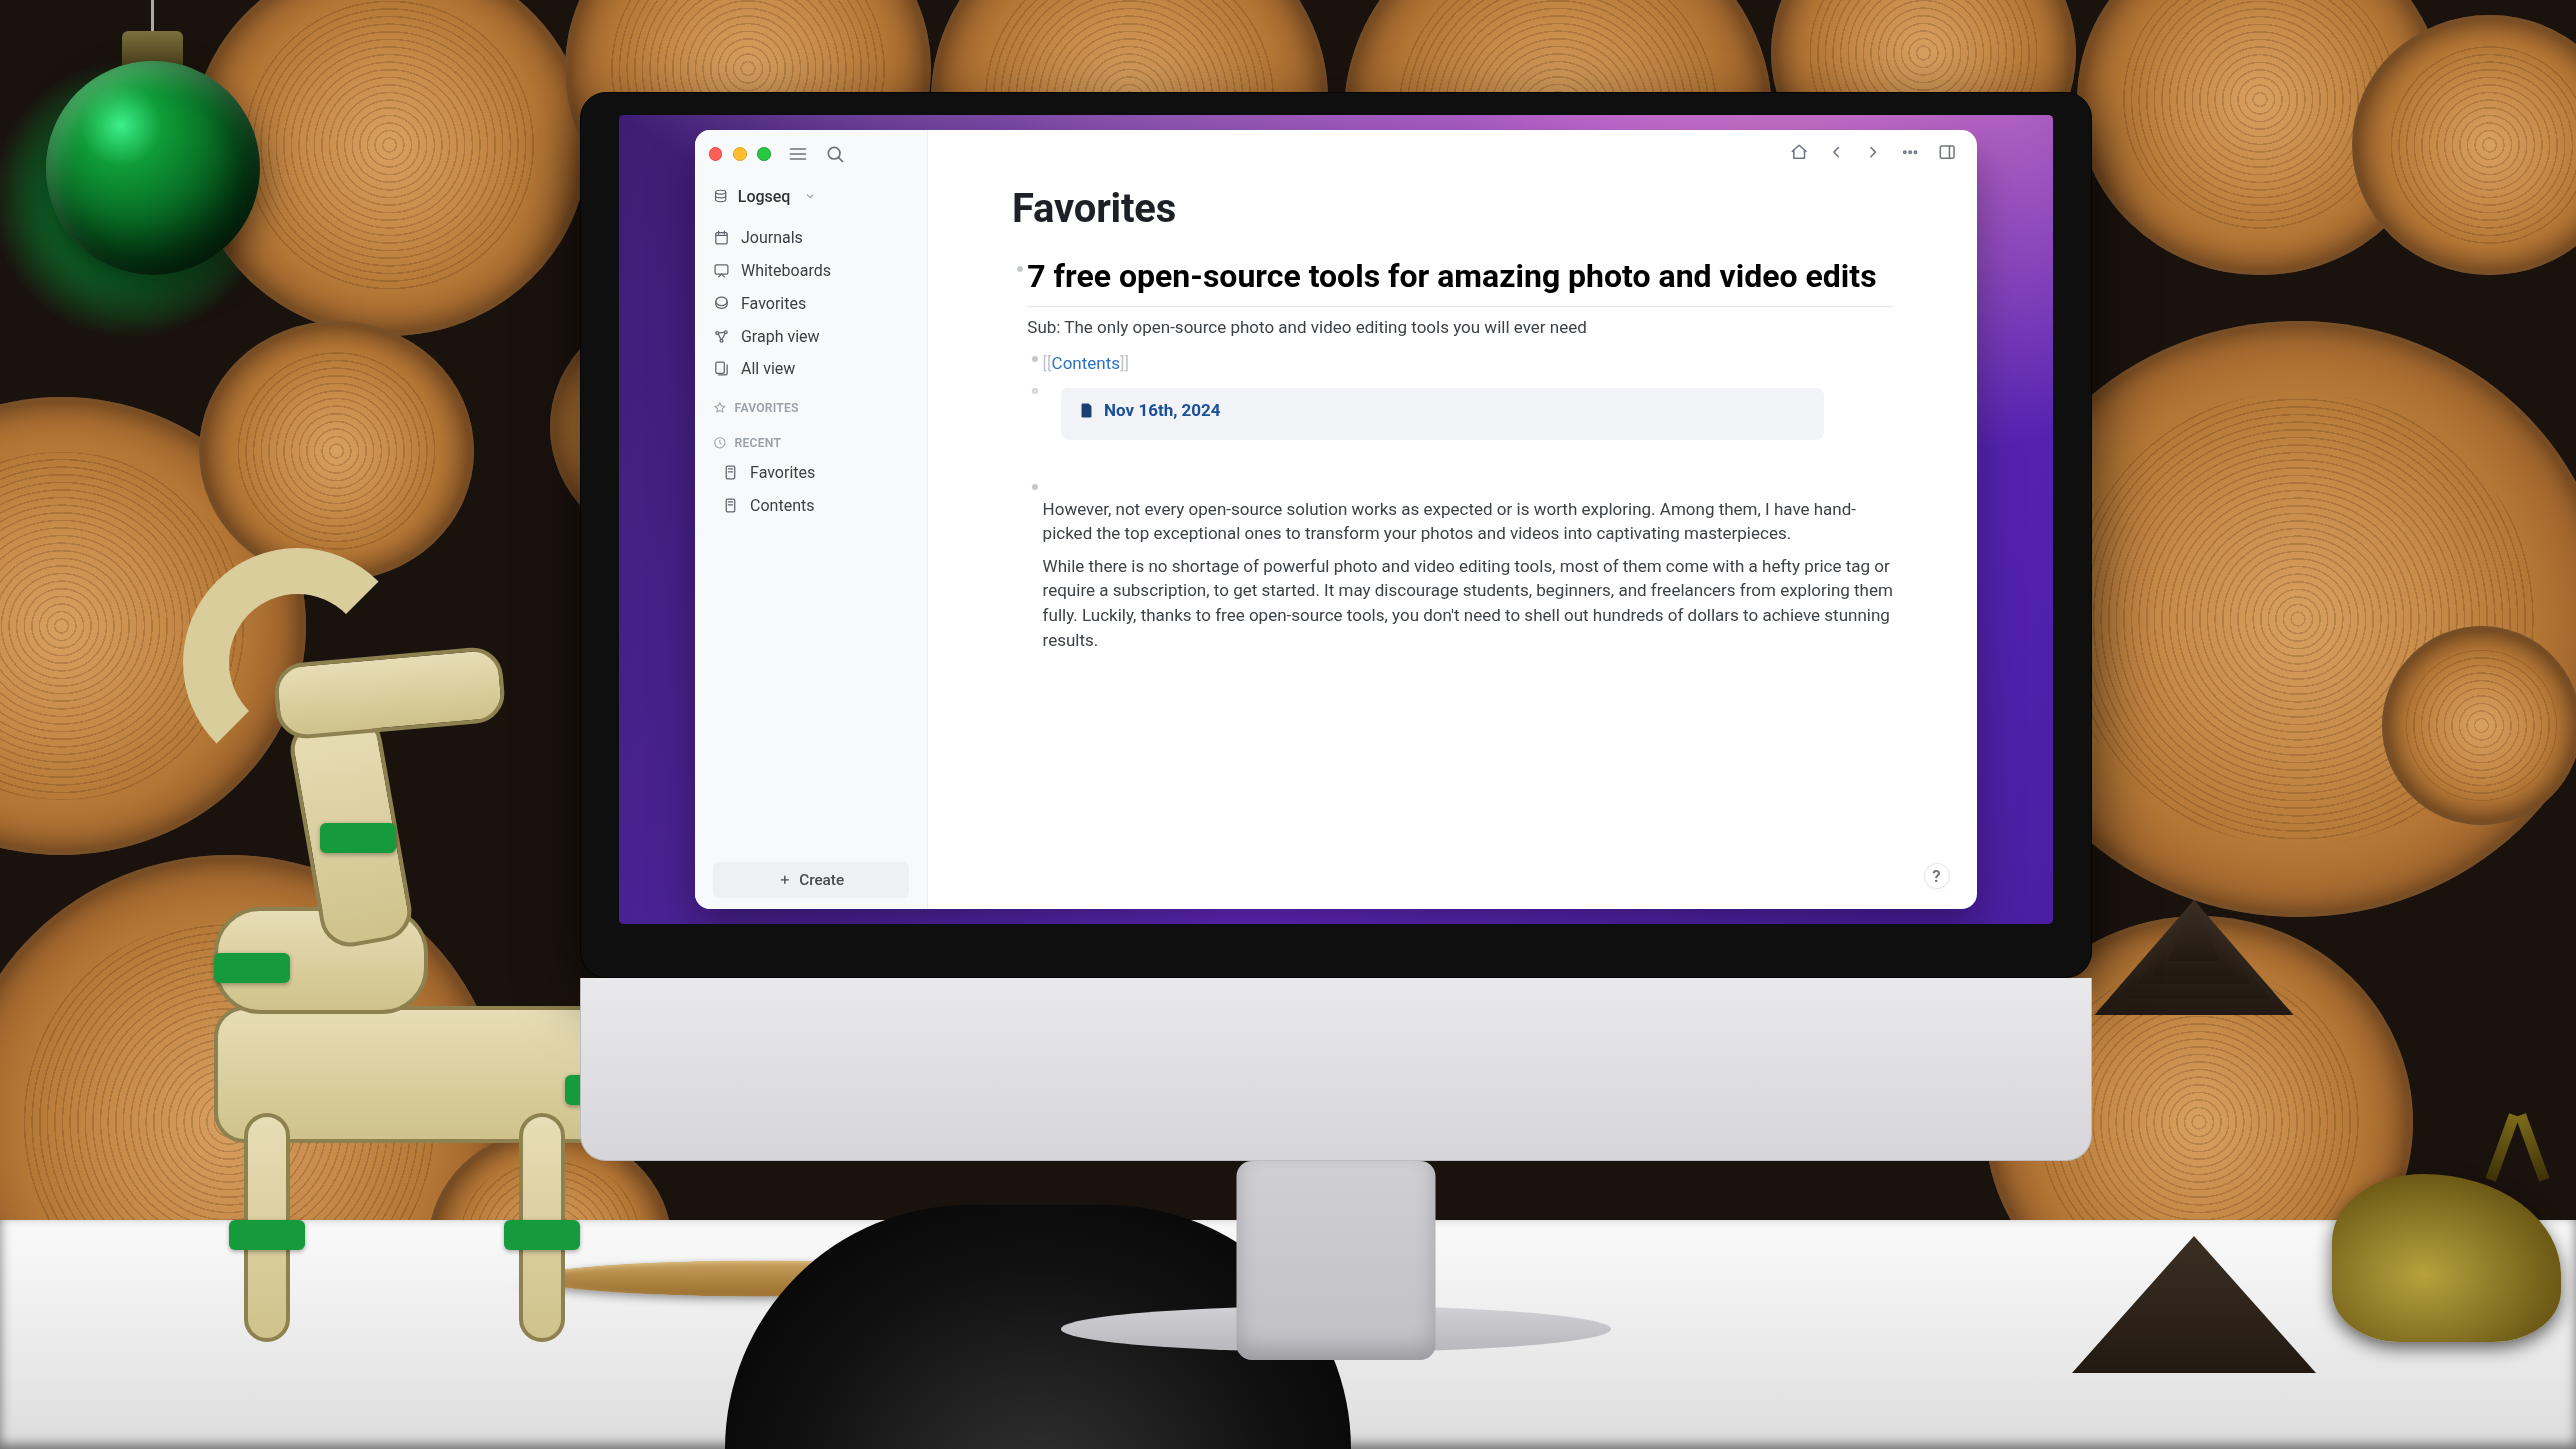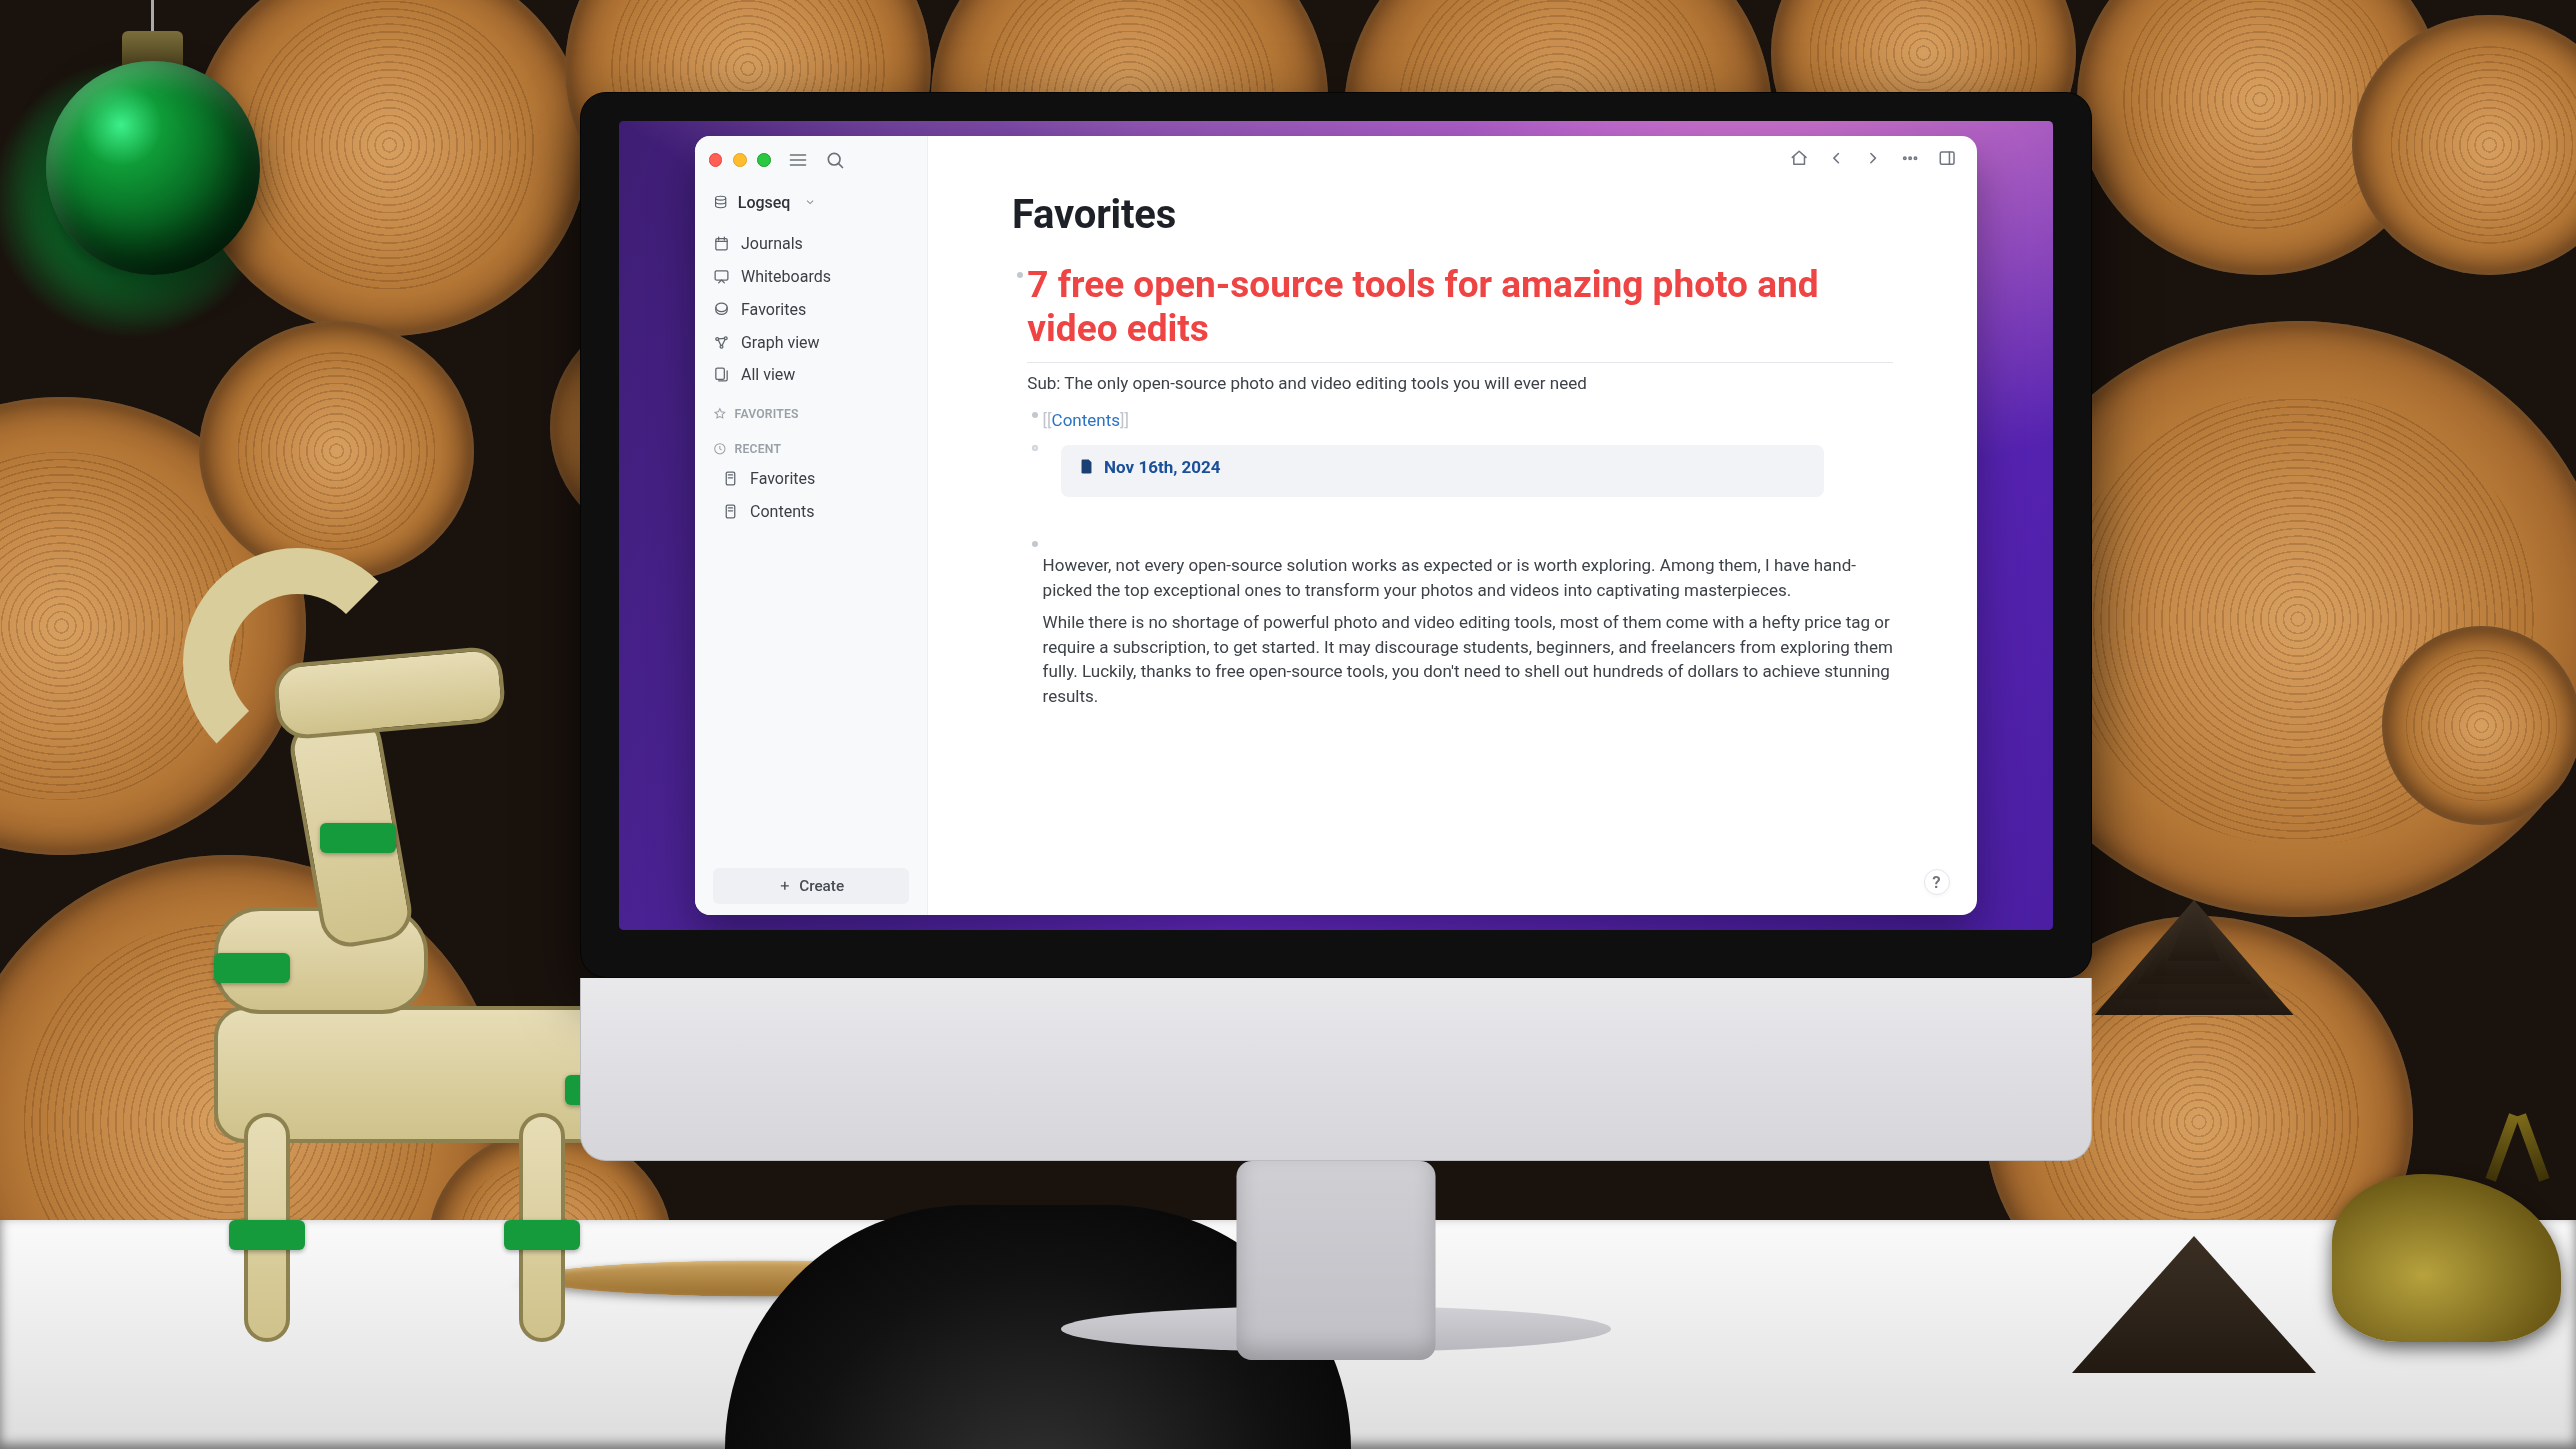--- a/index.html
+++ b/index.html
@@ -82,21 +82,21 @@
   .deer::before{width:10.7px;height:69px;right:53px;top:-61px;transform:rotate(20deg)}
   .deer::after{width:10.7px;height:69px;right:23px;top:-61px;transform:rotate(-20deg)}
 
   
   .imac { position:absolute; left:580px; top:92px; width:1512px; height:1252px; }
   .bezel { position:absolute; left:0; top:0; right:0; height:886px; background:#0f0f10; border-radius:26px; border:1.5px solid #050506; box-shadow: 0 23px 61px rgba(0,0,0,.6); }
   .chin  { position:absolute; left:0; top:886px; right:0; height:183px; background:linear-gradient(#e9e9ec,#d5d5da); border-radius:0 0 26px 26px; border:1.5px solid #bcbcc0; border-top:none; }
   .stand-neck { position:absolute; left:50%; top:1069px; transform:translateX(-50%); width:199px; height:199px; background:linear-gradient(#cfcfd4,#bfbfc5); border-radius:15.3px; box-shadow: inset 0 -10.7px 21.4px rgba(0,0,0,.2); }
   .stand-foot { position:absolute; left:50%; bottom:-7.6px; transform:translateX(-50%); width:550px; height:46px; background:linear-gradient(#d0d0d5,#b7b7bd); border-radius:50%; }
 
-  .screen { position:absolute; left:38px; top:28px; right:38px; height:809px; border-radius:4.6px; overflow:hidden;
+  .screen { position:absolute; left:38px; top:22px; right:38px; height:809px; border-radius:4.6px; overflow:hidden;
     background:
       radial-gradient(140% 190% at 30% -40%, #f4a9d4 0%, rgba(244,169,212,0) 30%),
       radial-gradient(140% 160% at 80% -20%, #ef8dc8 0%, rgba(239,141,200,0) 40%),
       linear-gradient(115deg, #3e1e73 0%, #5124a5 35%, #6b2bd1 55%, #4a1ea1 100%);
   }
 
   
   .app-window { position:absolute; left:76px; top:15.3px; right:76px; bottom:15.3px; background:#ffffff; border-radius:15.3px; box-shadow: 0 23px 46px rgba(0,0,0,.35); display:flex; overflow:hidden; }
   .app-window, .app-window * { -webkit-font-smoothing:antialiased; }
 
@@ -130,21 +130,21 @@
   .toolbar .icon-btn{color:#707680}
   .toolbar .icon-btn svg{width:18.3px;height:18.3px}
   .content { flex:1; overflow:hidden; padding: 10.7px 84px 0 84px; position:relative; }
   .page-title { font-size:40px; font-weight:700; color:#1d2127; letter-spacing:-0.2px; margin-bottom:21.4px; }
 
   .bullet-row { display:flex; align-items:flex-start; }
   .bullet-dot { width:15.3px; flex:none; display:flex; justify-content:center; padding-top:12.2px; }
   .bullet-dot::before{content:"";width:6.1px;height:6.1px;border-radius:50%;background:#c3c8cf}
   .bullet-open::before{background:#e4e7eb;box-shadow:0 0 0 1.5px #cfd4db inset}
 
-  .h2 { font-size:37px; font-weight:700; color:#ef4444; line-height:1.2; padding:3.1px 0 10.7px 0; border-bottom:0.8px solid #e5e7ea; }
+  .h2 { font-size:32px; font-weight:700; color:#000000; line-height:1.2; padding:3.1px 0 10.7px 0; border-bottom:0.8px solid #e5e7ea; }
   .para { font-size:17px; line-height:1.45; color:#3d4249; padding-top:7.6px; }
 
   .tag-link { color:#9aa0a8 }
   .tag-link .name{ color:#2b73c4 }
   .tag-link .br{ color:#c0c5cc }
 
   .embed { margin:12.2px 0 18.3px 18.3px; background:#f1f3f6; border-radius:7.6px; padding:12.2px 17px 13.7px 17px; width:763px; }
   .embed-hdr{display:flex;align-items:center;gap:9.2px}
   .embed-hdr svg{width:17px;height:17px;fill:#1a3f73}
   .embed-hdr a{color:#1a4f99;font-weight:700;font-size:17px}

